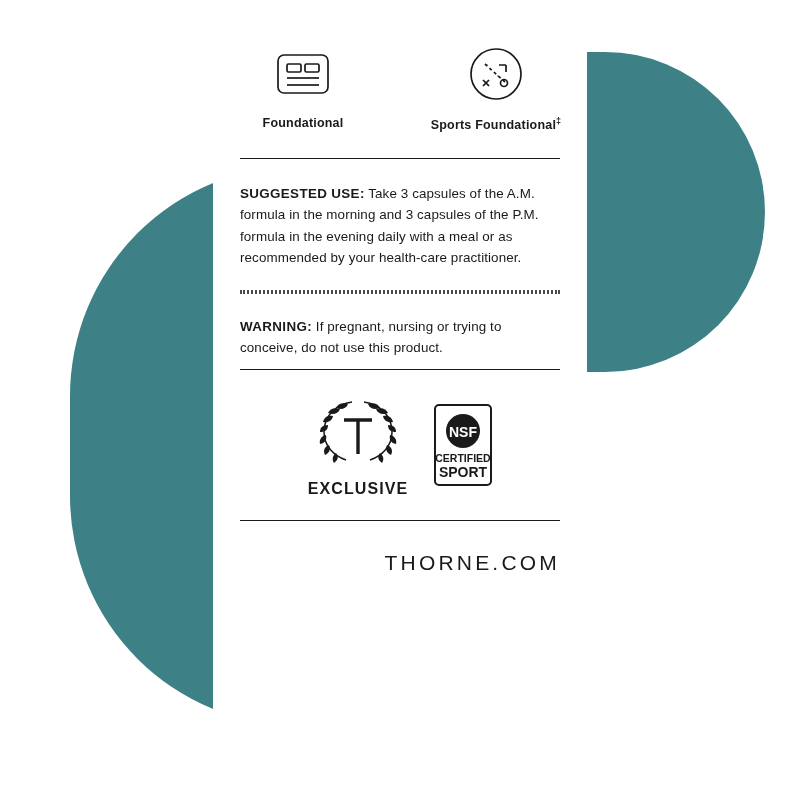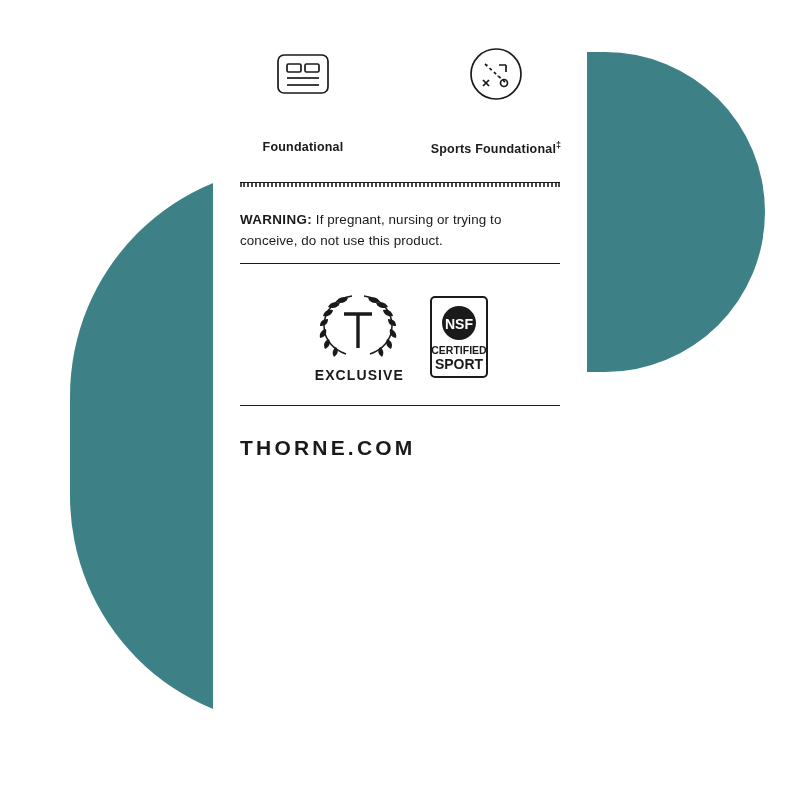--- a/index.html
+++ b/index.html
@@ -64,21 +64,20 @@
     display: flex;
     justify-content: center;
     gap: 66px;
     padding-top: 46px;
   }
   .badge {
     display: flex;
     flex-direction: column;
     align-items: center;
     width: 128px;
-    gap: 24px;
   }
   .badge-icon {
     width: 56px;
     height: 56px;
     display: block;
   }
   .badge-label {
     margin-top: 14px;
     font-size: 12.5px;
     font-weight: bold;
@@ -115,34 +114,34 @@
   .seals-row {
     display: flex;
     align-items: flex-end;
     justify-content: center;
     gap: 26px;
     padding: 24px 0 22px 0;
   }
   .seal {
     display: flex;
     flex-direction: column;
-    align-items: flex-end;
+    align-items: center;
   }
   .seal-caption {
-    font-size: 14px;
+    font-size: 16px;
     font-weight: bold;
     letter-spacing: 1.1px;
-    margin-top: 1px;
+    margin-top: 8px;
     white-space: nowrap;
   }
 
   .brand {
-    text-align: left;
+    text-align: right;
     font-size: 21px;
-    font-weight: bold;
+    font-weight: normal;
     letter-spacing: 3.2px;
     padding-top: 30px;
   }
   .sup { font-size: .72em; vertical-align: super; }
 </style>
 </head>
 <body>
 
 <div id="bg-layer">
   <div class="teal-right"></div>
@@ -184,20 +183,23 @@
           <line x1="34" y1="15" x2="34" y2="15"></line>
         </svg>
       </span>
       <div class="badge-label"><span>Sports Foundational</span><span class="sup">‡</span></div>
     </div>
 
   </div>
 
   <hr class="rule-solid">
 
+  <div class="section sec-use">
+    <span class="head">SUGGESTED USE:</span><span> Take 3 capsules of the A.M. formula in the morning and 3 capsules of the P.M. formula in the evening daily with a meal or as recommended by your health-care practitioner.</span>
+  </div>
 
   <hr class="rule-dotted">
 
 
   <hr class="rule-dotted">
 
   <div class="section sec-warn">
     <span class="head">WARNING:</span><span> If pregnant, nursing or trying to conceive, do not use this product.</span>
   </div>
 

